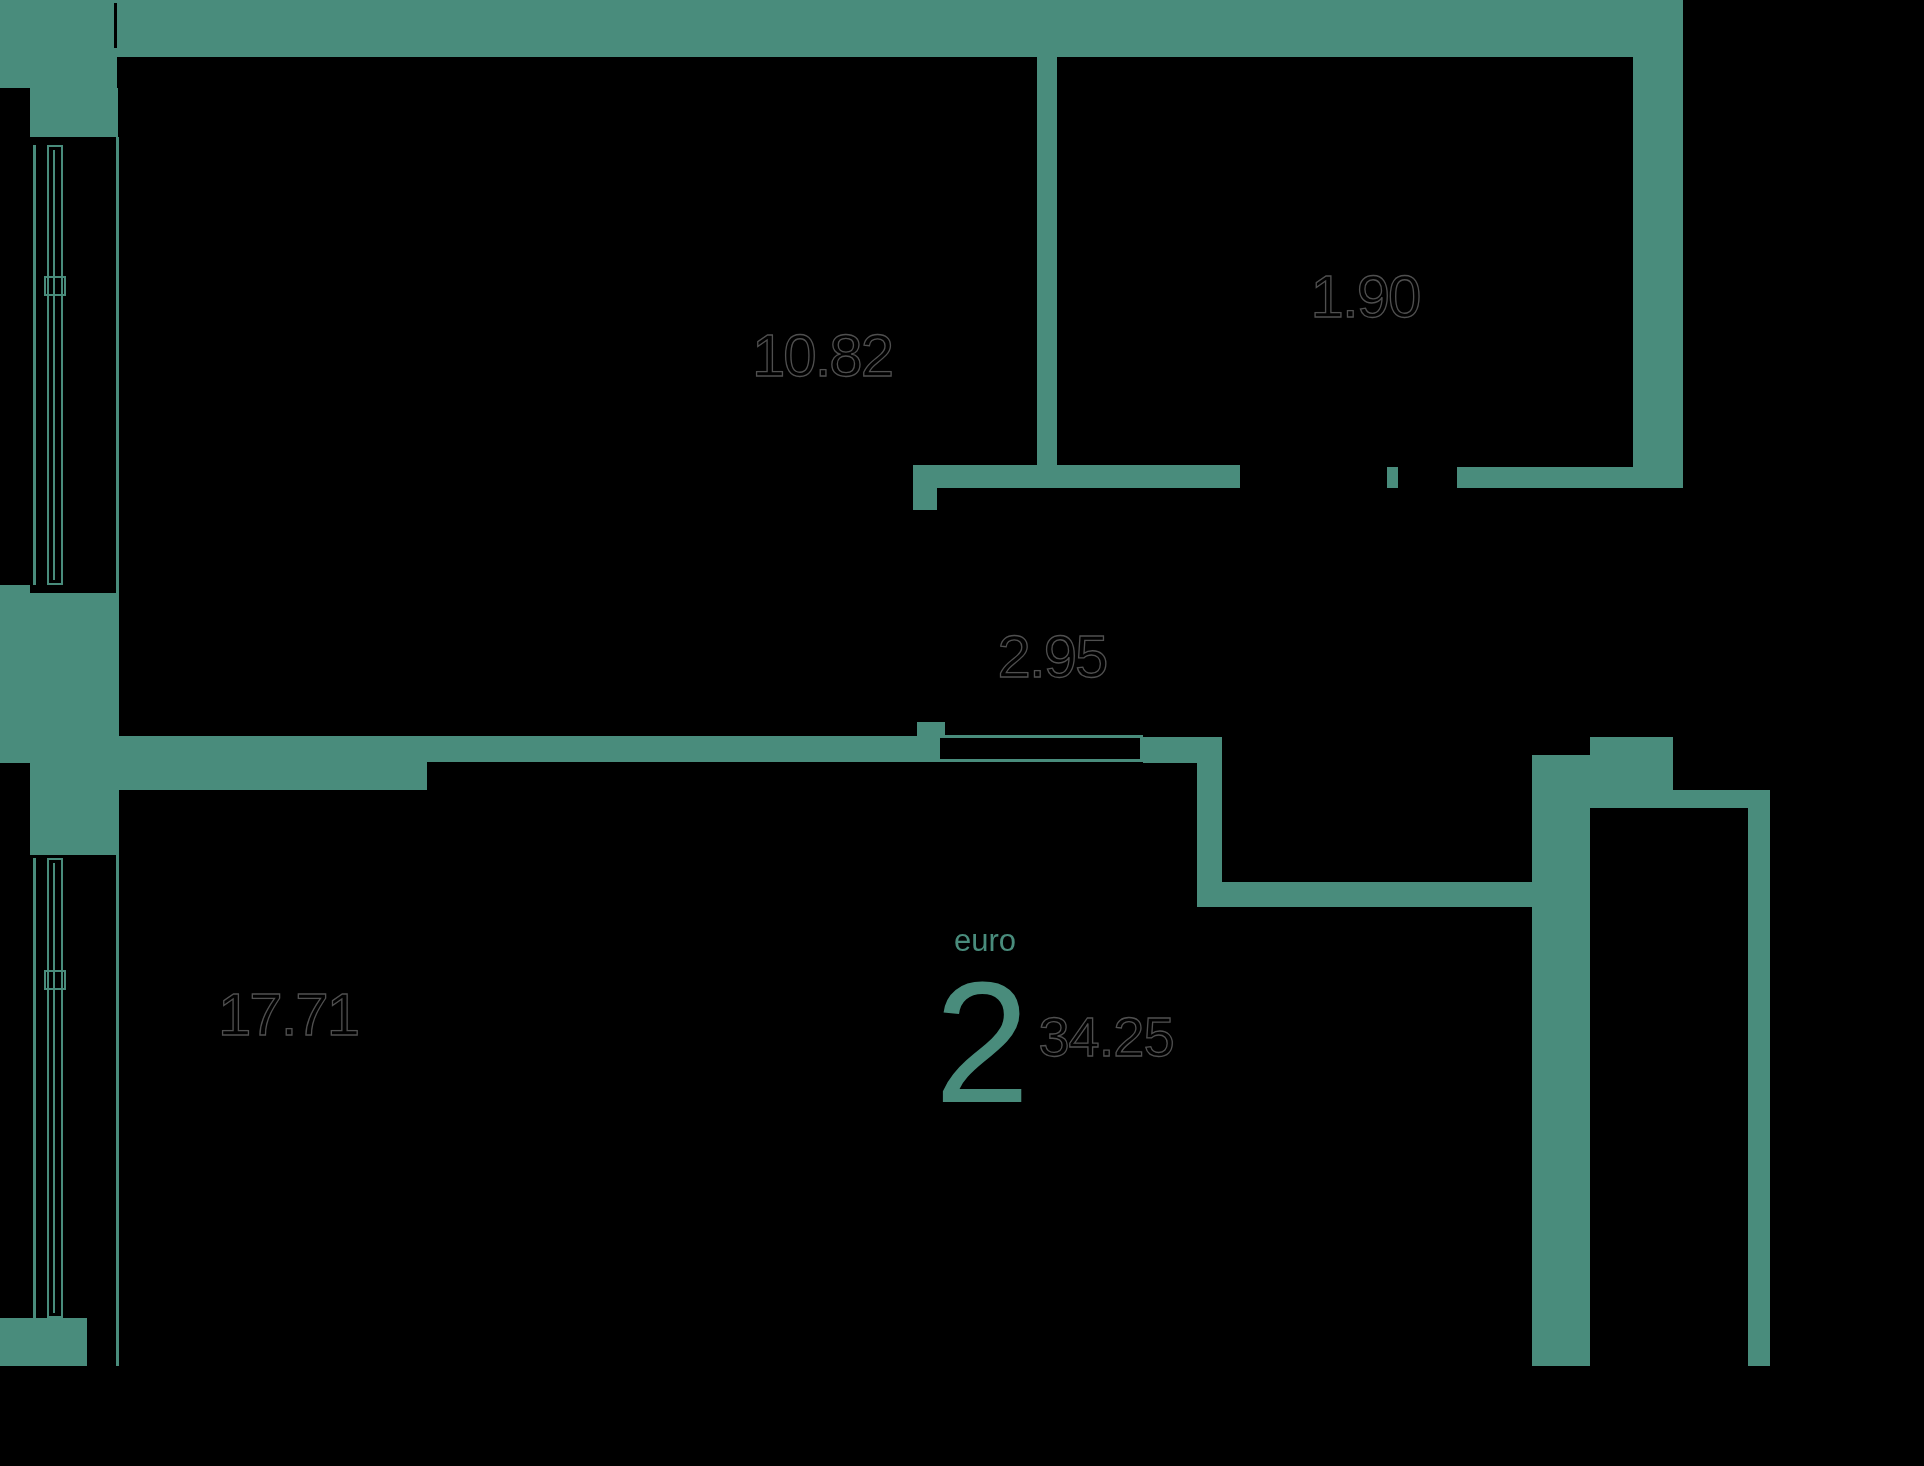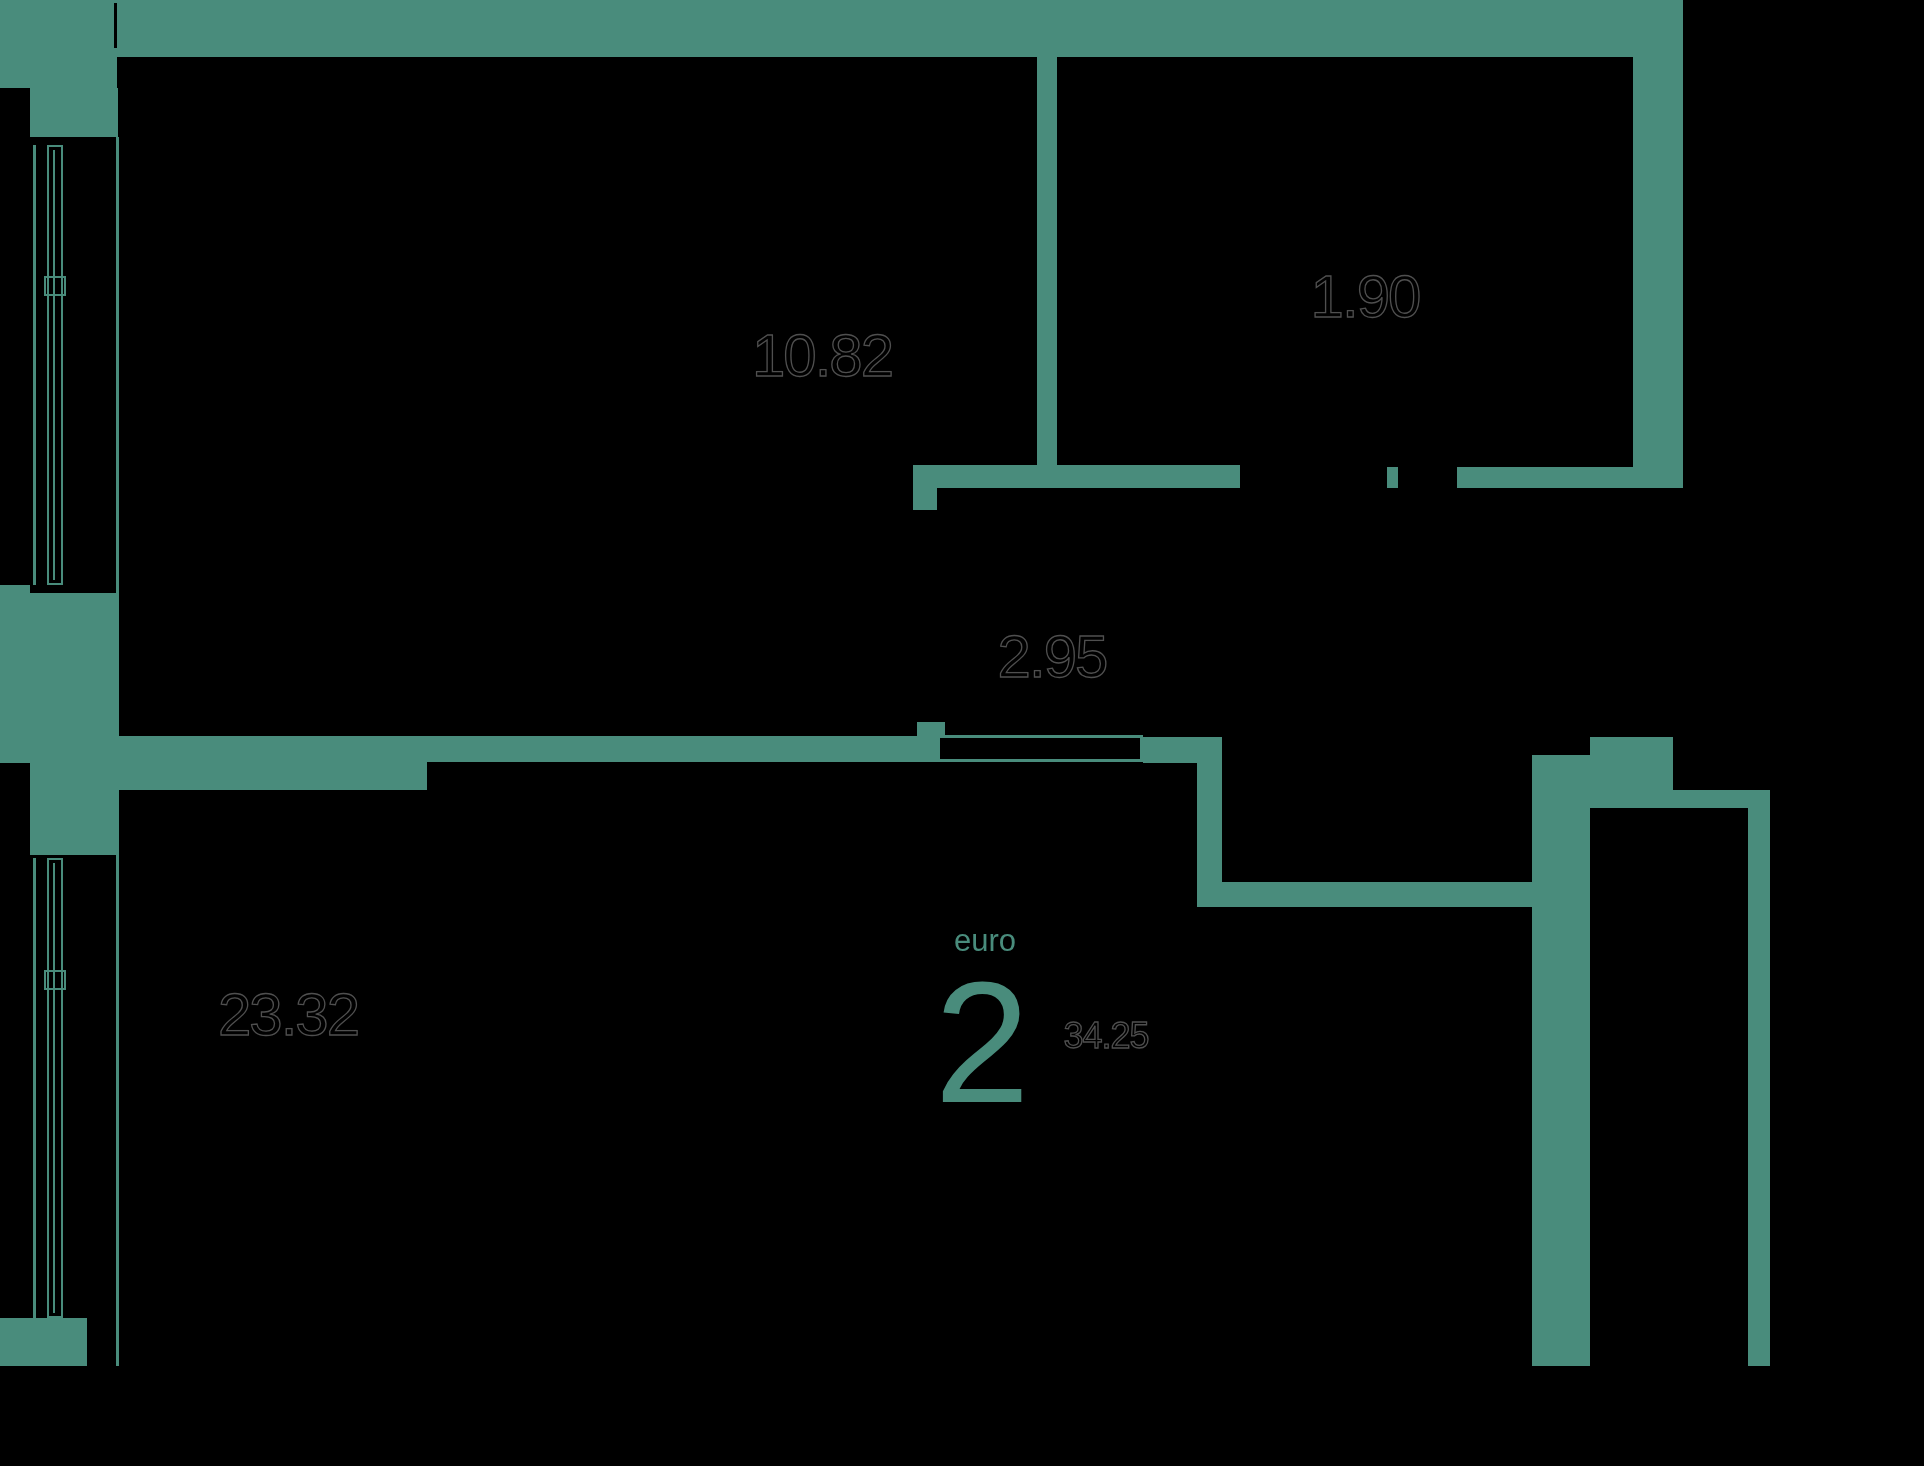--- a/index.html
+++ b/index.html
@@ -11,21 +11,21 @@
   .frame{position:absolute;border:2px solid var(--wall,#498c7c);background:transparent;box-sizing:border-box;}
   .thinline{position:absolute;background:var(--wall,#498c7c);}
   .dot{position:absolute;border-radius:50%;background:var(--wall,#498c7c);}
   .dim{position:absolute;transform:translate(-50%,-50%);color:var(--areaText,#000);
        -webkit-text-stroke:1.3px var(--areaOutline,#4f4f4f);
        text-shadow:0 0 1px #3c3c3c;
        font-size:60px;letter-spacing:-2px;white-space:nowrap;}
   .accent{color:var(--accent,#498c7c);-webkit-text-stroke:0;text-shadow:none;}
   .unit-type{position:absolute;transform:translate(-50%,-50%);font-size:31px;font-weight:500;letter-spacing:0;}
   .unit-num{position:absolute;transform:translate(-50%,-50%);font-size:172px;font-weight:500;letter-spacing:0;}
-  .unit-area{position:absolute;transform:translate(-50%,-50%);font-size:36px;letter-spacing:-1px;white-space:nowrap;}
+  .unit-area{position:absolute;transform:translate(-50%,-50%);font-size:56px;letter-spacing:-1px;white-space:nowrap;}
 </style>
 </head>
 <body>
 
 <div class="plan" style="--wall: #498c7c; --bg: #000000; --areaText: #000000; --areaOutline: #4f4f4f; --accent: #498c7c;">
 
   <div class="w" style="left:0;top:0;width:117px;height:88px"></div>
   <div class="w" style="left:30px;top:88px;width:88px;height:49px"></div>
   <div class="w" style="left:117px;top:0;width:1566px;height:57px"></div>
   <div class="jline" style="left:114px;top:3px;width:3px;height:45px"></div>
@@ -66,19 +66,19 @@
   <div class="frame" style="left:44px;top:276px;width:22px;height:20px"></div>
 
   <div class="thinline" style="left:33px;top:858px;width:3px;height:460px"></div>
   <div class="frame" style="left:47px;top:858px;width:16px;height:460px"></div>
   <div class="thinline" style="left:53px;top:863px;width:2px;height:450px"></div>
   <div class="frame" style="left:44px;top:970px;width:22px;height:20px"></div>
 
   <div class="dim" style="left:822px;top:355px">10.82</div>
   <div class="dim" style="left:1365px;top:296px">1.90</div>
   <div class="dim" style="left:1052px;top:656px">2.95</div>
-  <div class="dim" style="left:288px;top:1014px">23.32</div>
+  <div class="dim" style="left:288px;top:1014px">17.71</div>
 
   <div class="unit-type accent" style="left:985px;top:941px">euro</div>
   <div class="unit-num accent" style="left:982px;top:1042px">2</div>
   <div class="unit-area dim" style="left:1106px;top:1036px">34.25</div>
 
 </div>
 
 </body></html>

